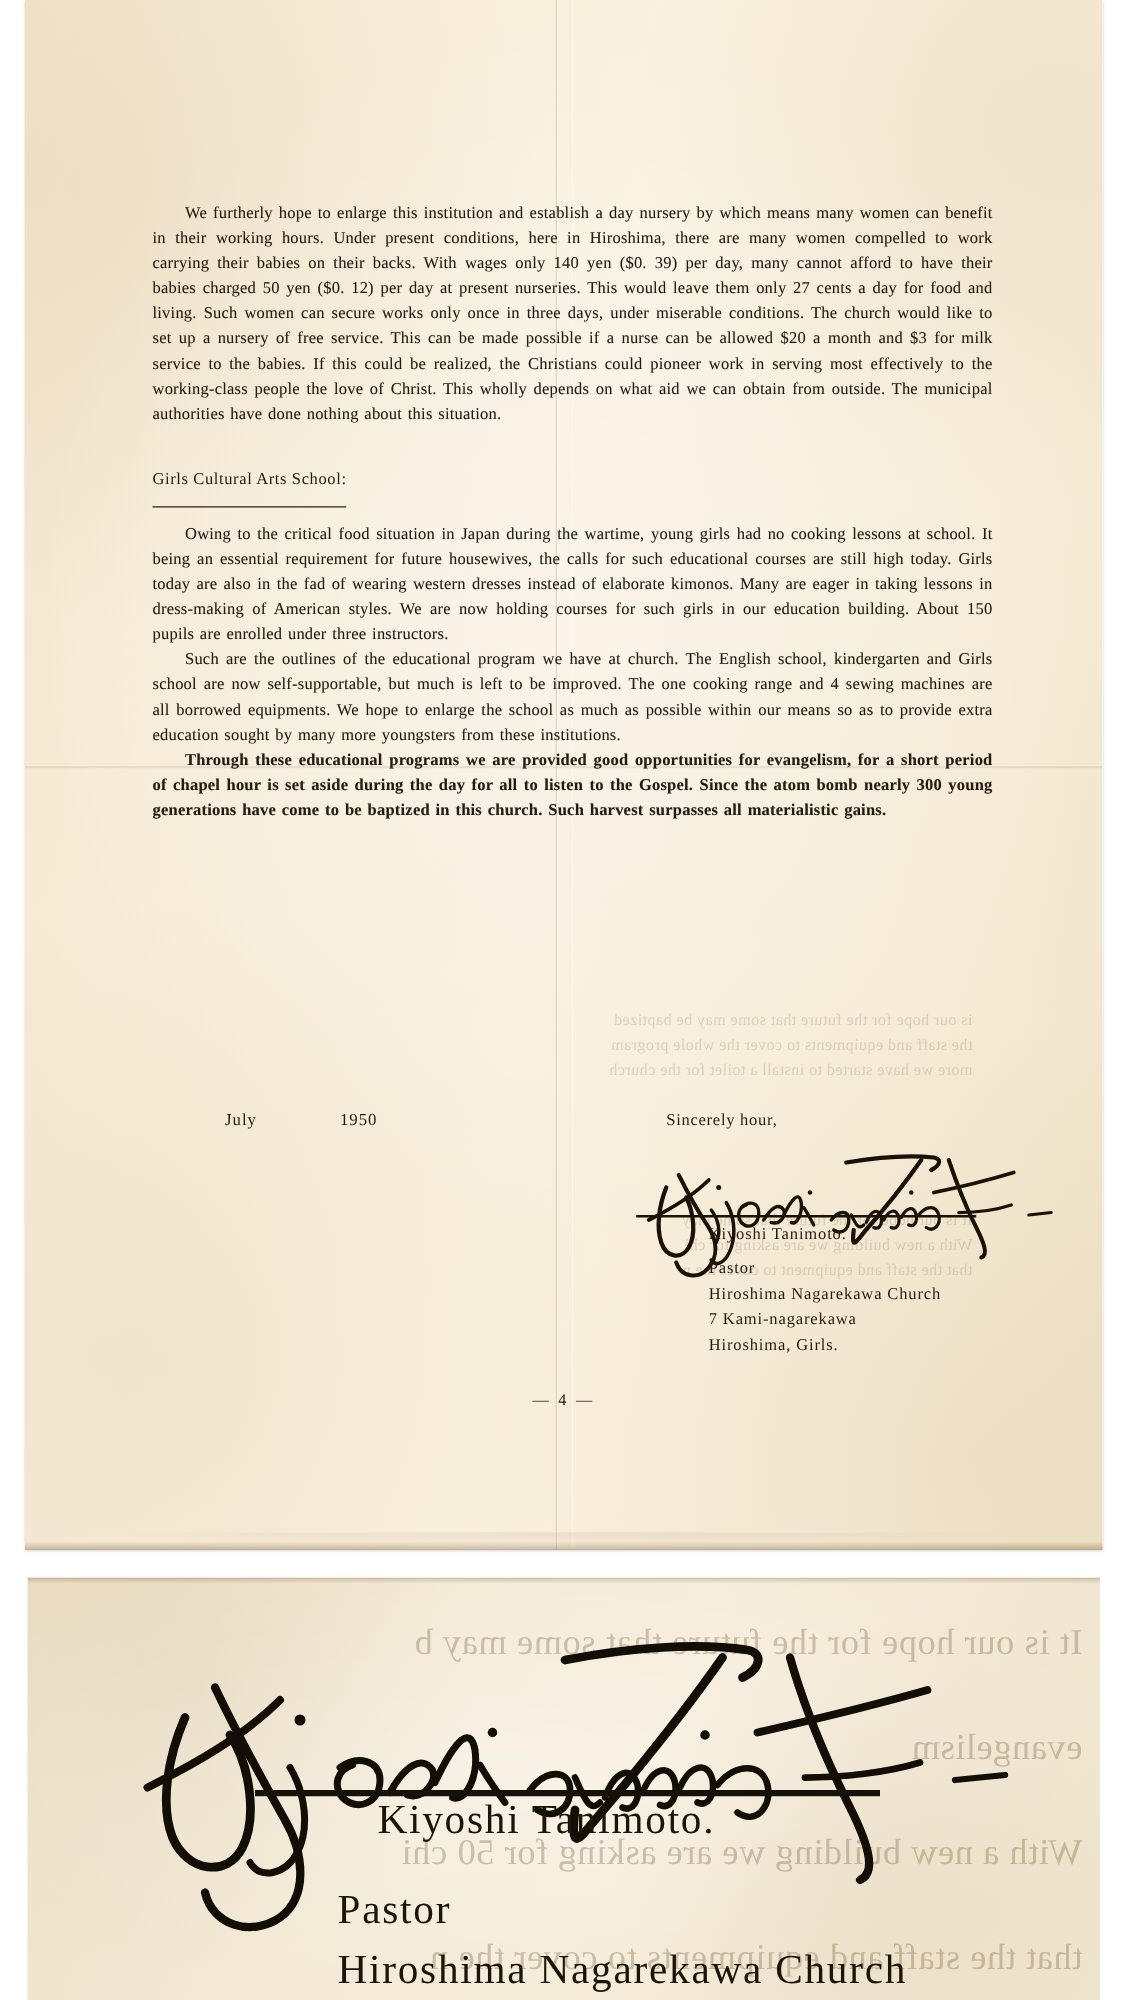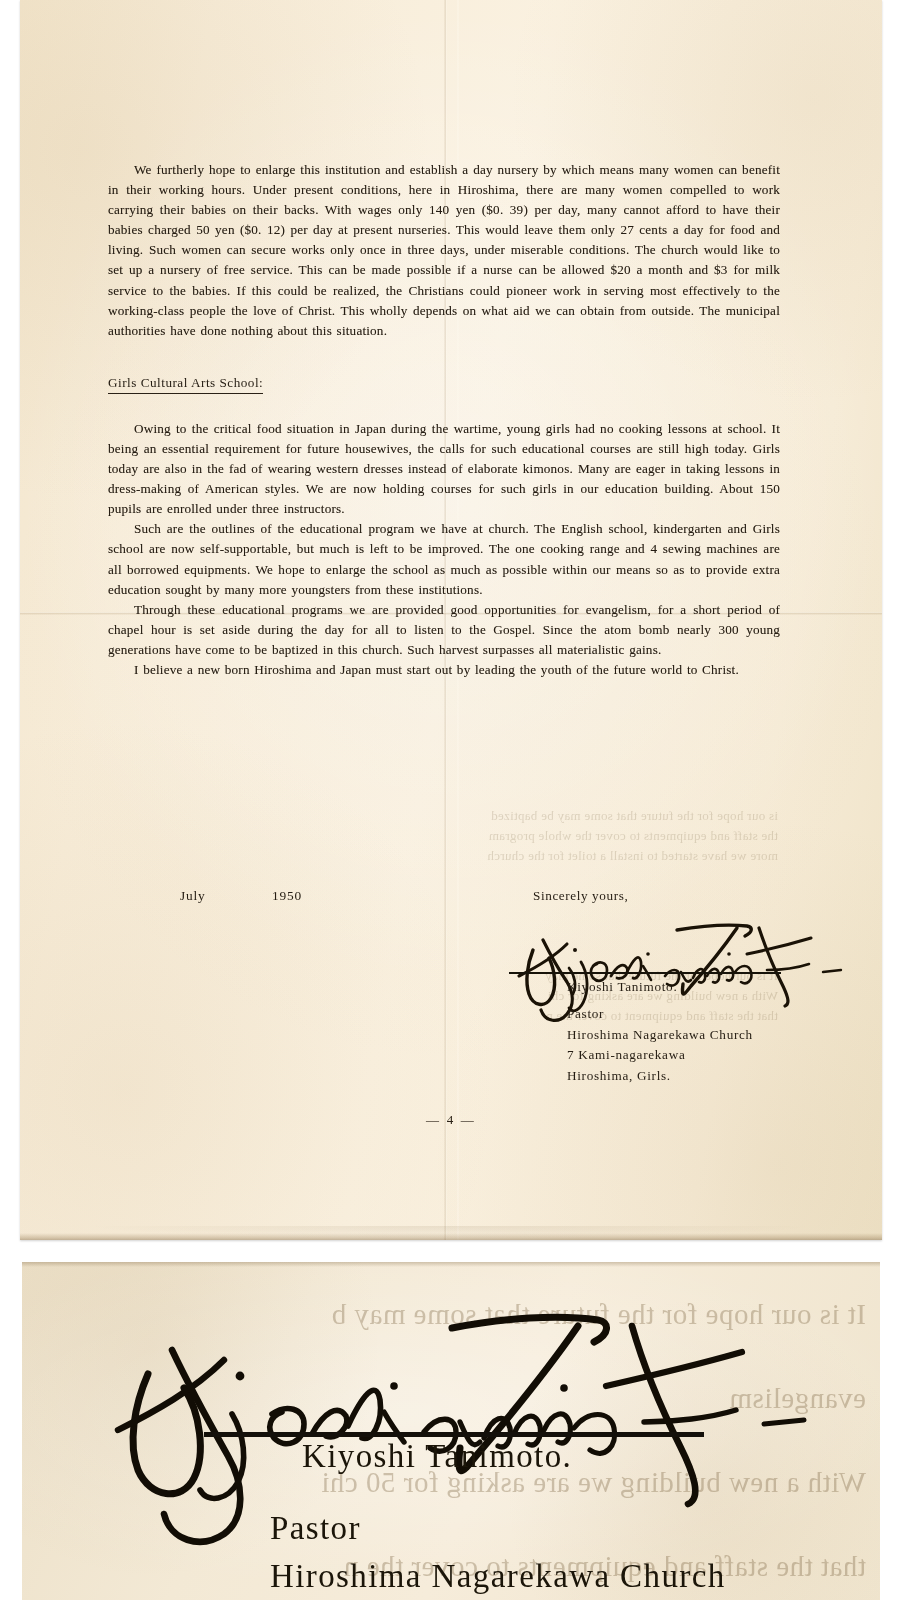--- a/index.html
+++ b/index.html
@@ -98,51 +98,51 @@
     position: absolute;
     left: 0; bottom: 0; width: 862px; height: 14px;
     background: radial-gradient(ellipse 60% 120% at 50% 0%,
       rgba(120,95,60,0.12) 0%, rgba(120,95,60,0) 70%);
     pointer-events: none;
   }
 
   
   .text-column {
     position: absolute;
-    left: 88px;
+    left: 102px;
     top: 160px;
     width: 672px;
     color: #241c12;
   }
 
   p.body-par {
     margin: 0 0 0 0;
     font-size: 13.2px;
     line-height: 20.1px;
     text-align: justify;
     text-indent: 26px;
     letter-spacing: 0.18px;
     word-spacing: 1.1px;
     text-shadow: 0 0 0.6px rgba(40,28,14,0.30);
   }
 
   .section-heading {
-    margin: 17px 0 20px 0;
+    margin: 17px 0 6px 0;
     font-size: 13.2px;
     line-height: 18px;
     letter-spacing: 0.5px;
     display: inline-block;
     border-bottom: 1.6px solid #2a2116;
-    padding-bottom: 1px;
+    padding-bottom: 13px;
     color: #241c12;
   }
   .heading-wrap { margin: 16px 0 5px 0; }
 
   .par-gap-lg { margin-top: 18px; }
-  .par-gap-sm { margin-top: 3px; }
+  .par-gap-sm { margin-top: 3px; font-weight: bold; }
 
   
   .sig-area {
     position: absolute;
     left: 95px;
     top: 880px;
     width: 690px;
     height: 220px;
   }
   .date-line {
@@ -326,30 +326,29 @@
       <div class="heading-wrap">
         <span class="section-heading">Girls Cultural Arts School:</span>
       </div>
 
       <p class="body-par">Owing to the critical food situation in Japan during the wartime, young girls had no cooking lessons at school. It being an essential requirement for future housewives, the calls for such educational courses are still high today. Girls today are also in the fad of wearing western dresses instead of elaborate kimonos. Many are eager in taking lessons in dress-making of American styles. We are now holding courses for such girls in our education building. About 150 pupils are enrolled under three instructors.</p>
 
       <p class="body-par par-gap-lg">Such are the outlines of the educational program we have at church. The English school, kindergarten and Girls school are now self-supportable, but much is left to be improved. The one cooking range and 4 sewing machines are all borrowed equipments. We hope to enlarge the school as much as possible within our means so as to provide extra education sought by many more youngsters from these institutions.</p>
 
       <p class="body-par par-gap-sm">Through these educational programs we are provided good opportunities for evangelism, for a short period of chapel hour is set aside during the day for all to listen to the Gospel. Since the atom bomb nearly 300 young generations have come to be baptized in this church. Such harvest surpasses all materialistic gains.</p>
 
-      <p class="body-par par-gap-sm">I believe a new born Hiroshima and Japan must start out by leading the youth of the future world to Christ.</p>
     </div>
 
     <div class="sig-area">
 
       <div class="date-line">
         <span class="date-month">July</span><span>1950</span>
       </div>
 
-      <div class="sincerely">Sincerely yours,</div>
+      <div class="sincerely">Sincerely hour,</div>
 
       <div class="signature-ink">
         <svg width="360" height="130" viewBox="0 0 360 130" fill="none">
           <g stroke="#1a1206" fill="none" stroke-linecap="round" stroke-linejoin="round">
 
             <path d="M18 40 C 12 55, 10 72, 14 84 C 18 96, 30 98, 36 88 C 42 78, 40 60, 34 48" stroke-width="3.4"></path>
             <path d="M4 66 C 20 58, 38 48, 52 34" stroke-width="3.1"></path>
             <path d="M28 30 C 36 46, 44 60, 52 72 C 58 82, 60 94, 52 104 C 44 114, 30 112, 26 100" stroke-width="3.2"></path>
 
             <path d="M54 58 C 60 66, 62 76, 58 84" stroke-width="2.7"></path>

